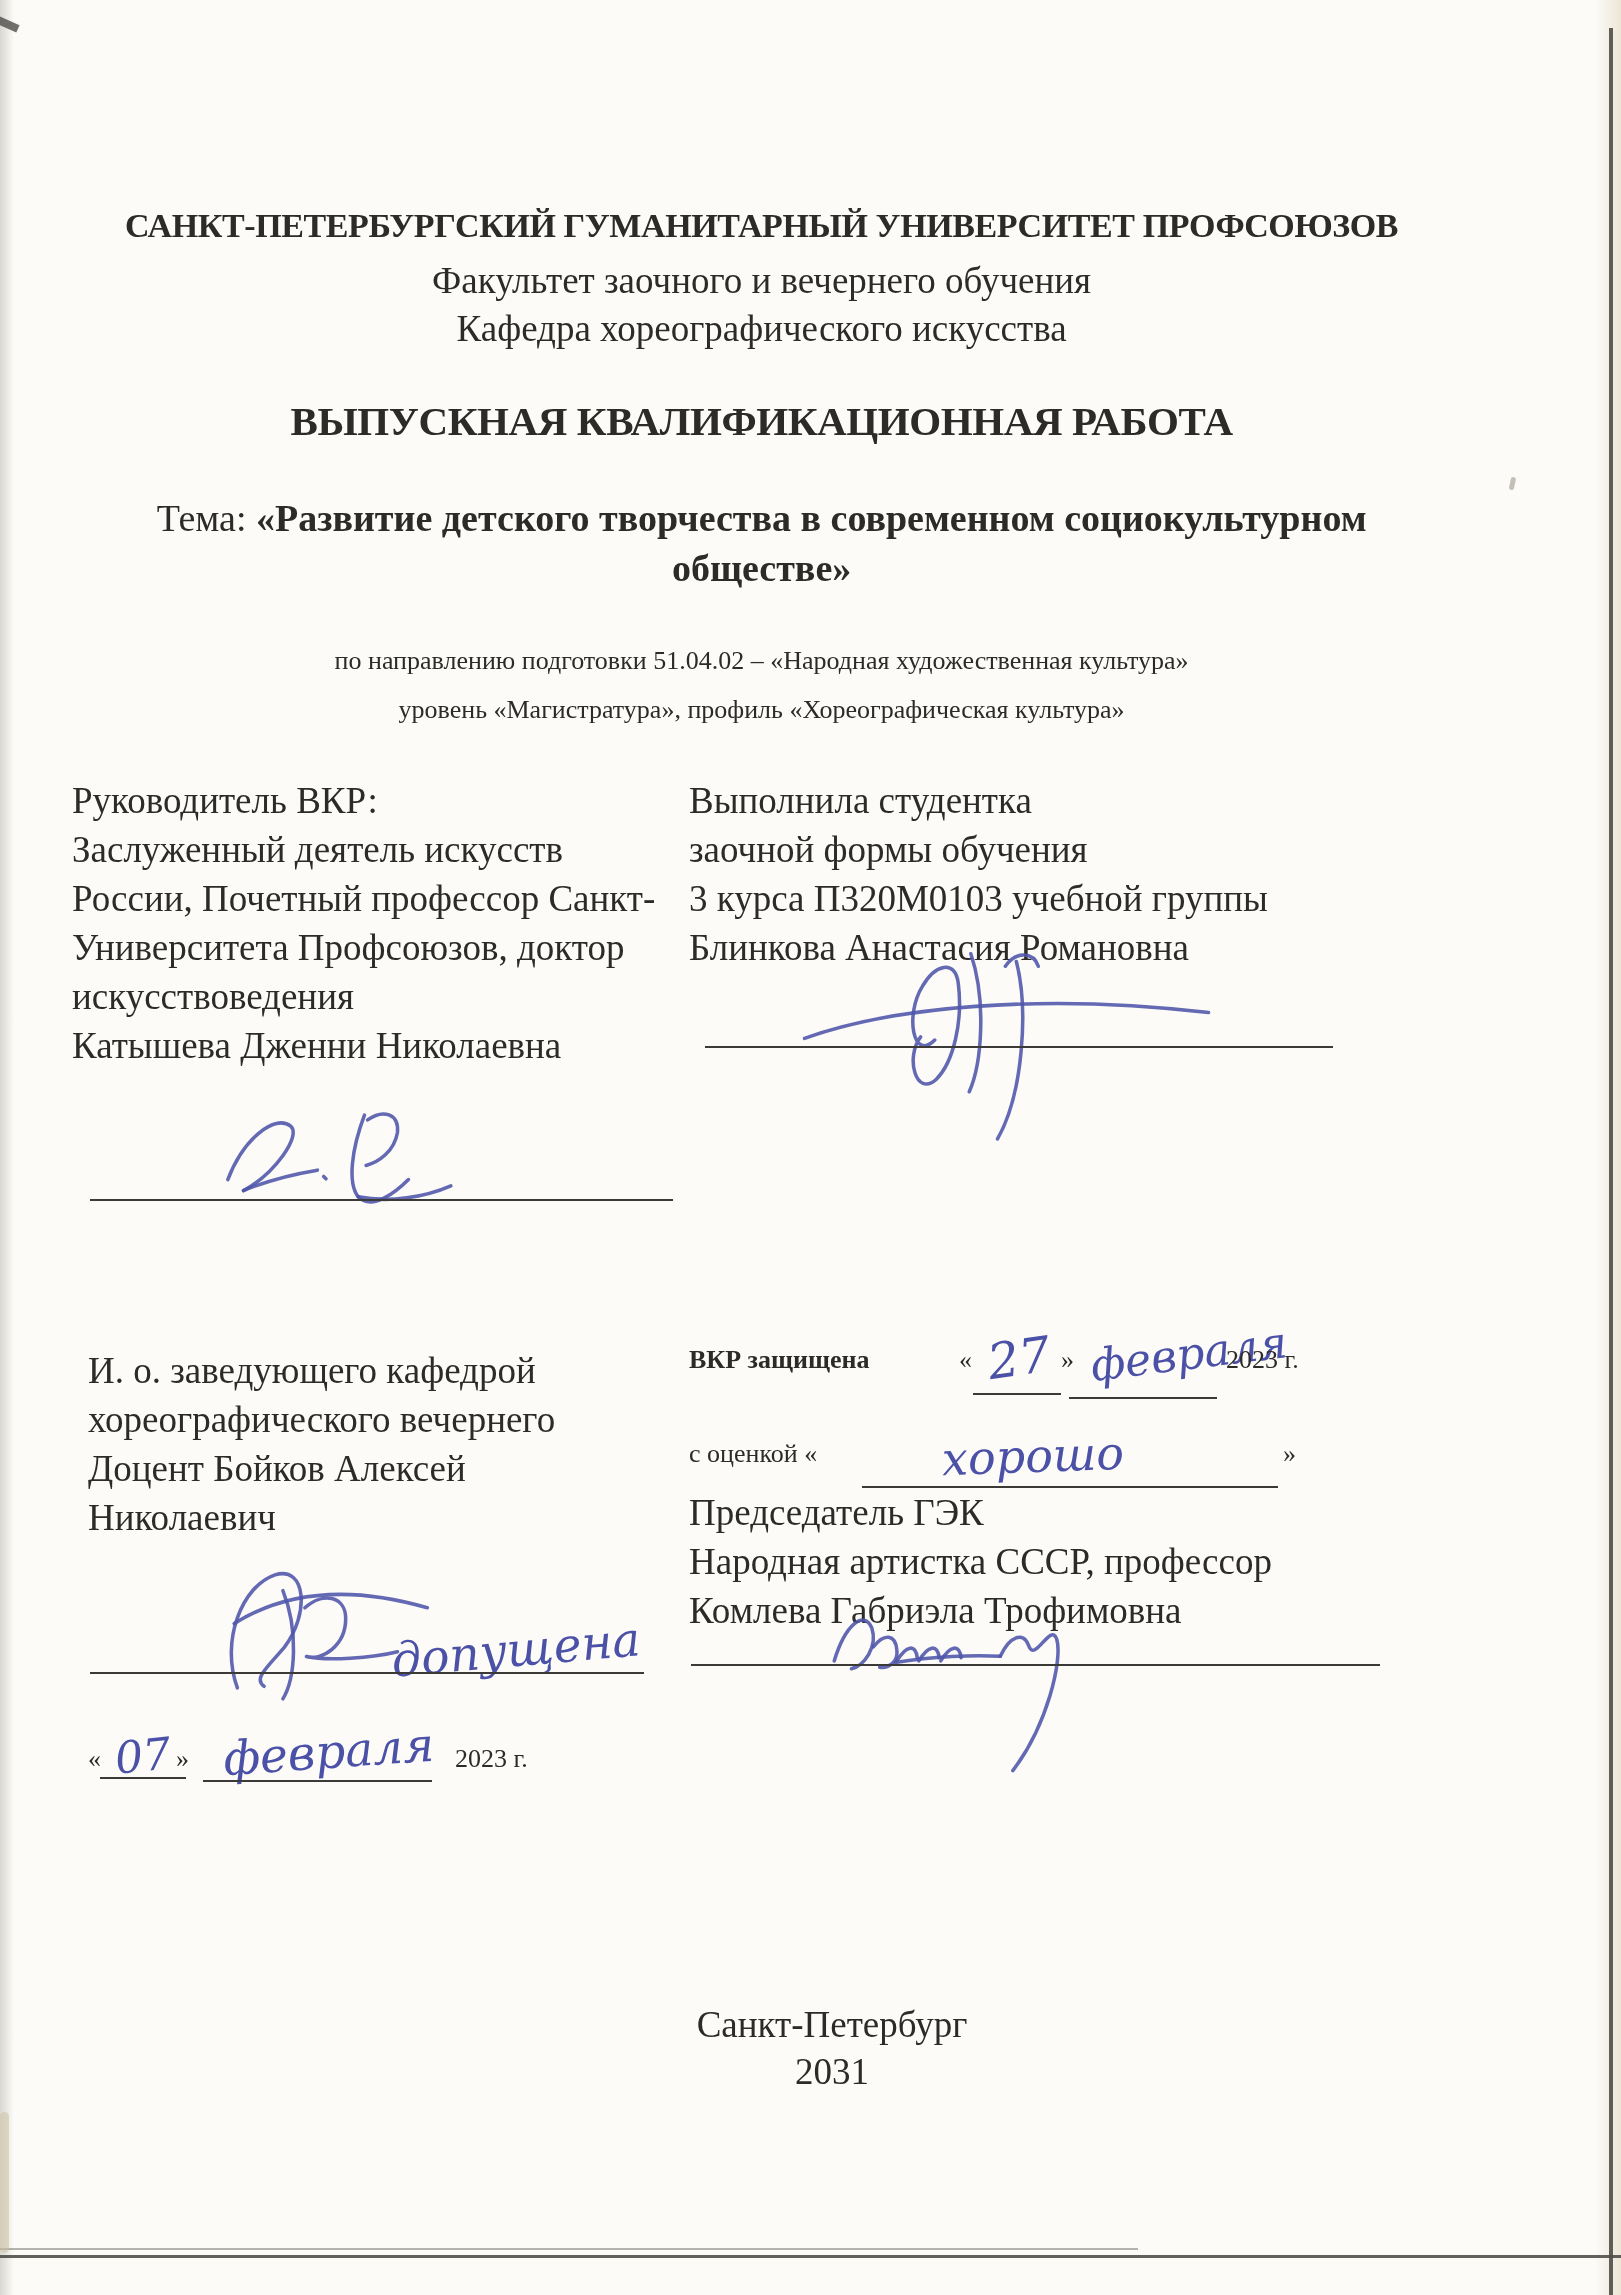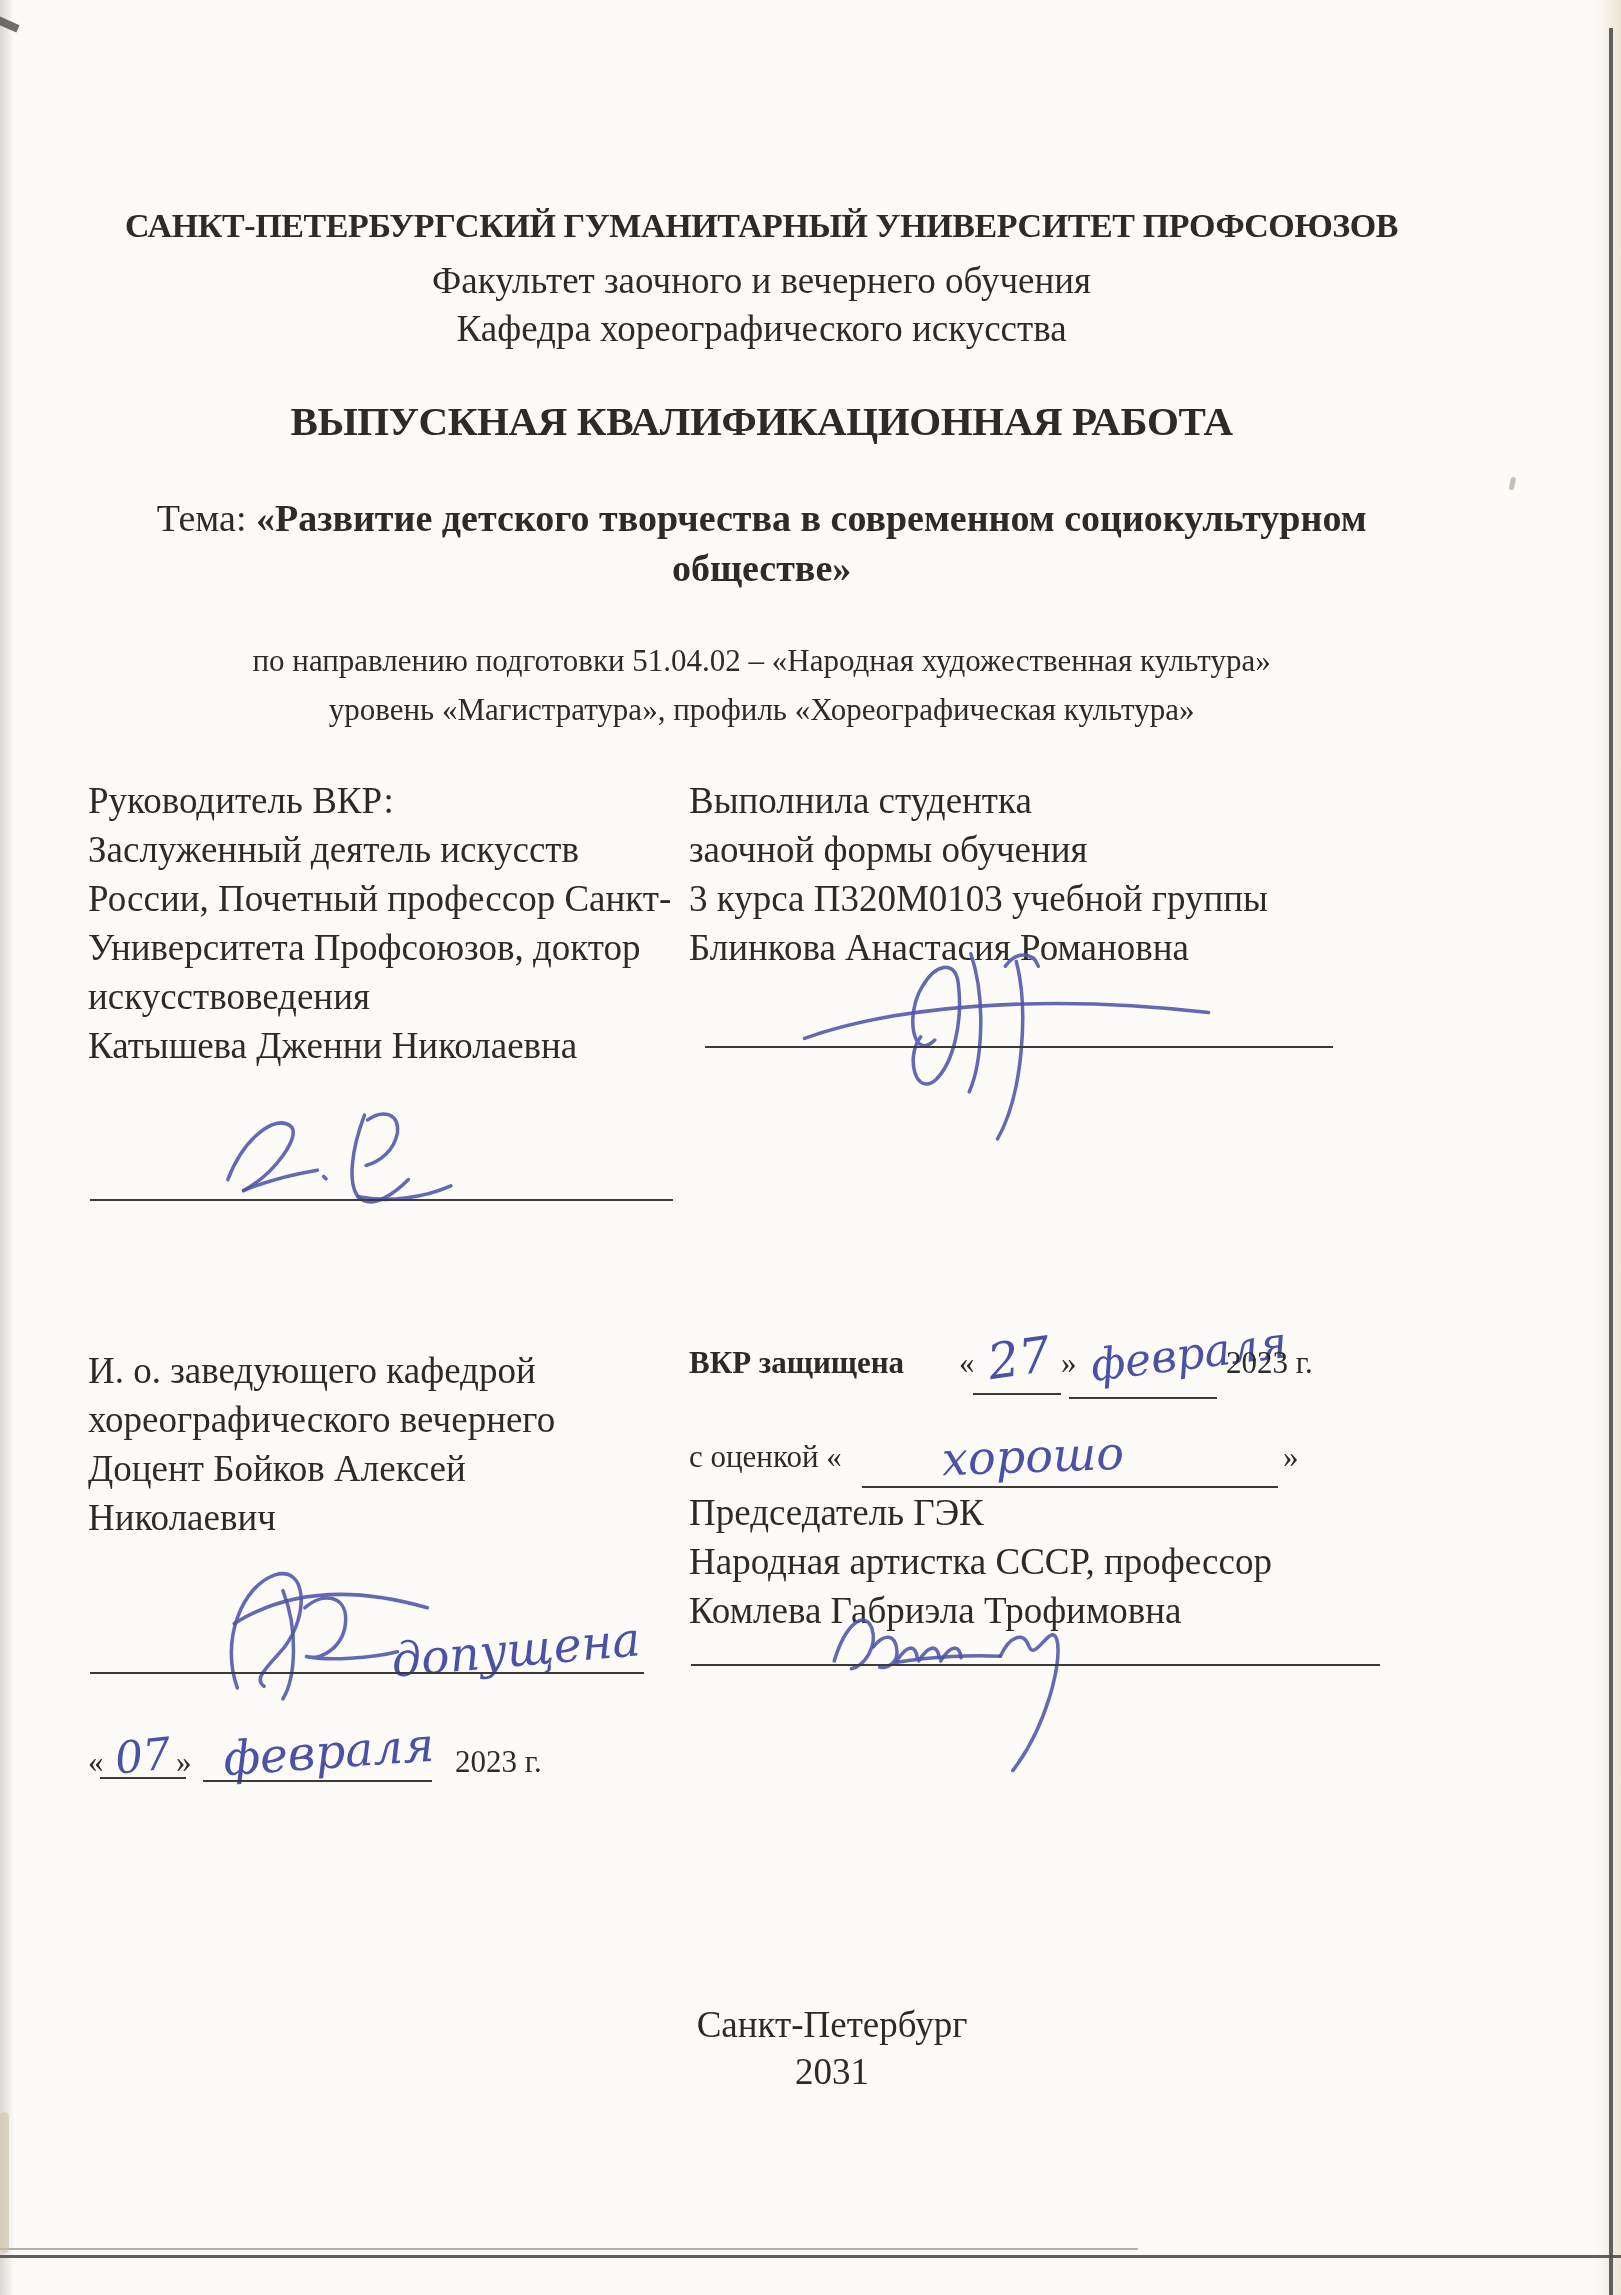--- a/index.html
+++ b/index.html
@@ -9,21 +9,21 @@
   .c div{white-space:nowrap;}
   .t{position:absolute;white-space:nowrap;text-align:center;}
   .b{font-weight:bold;}
   .blk{position:absolute;font-size:37px;line-height:49px;}
   .hw{position:absolute;font-family:"DejaVu Serif",serif;font-style:italic;
       color:#4b51a6;white-space:nowrap;}
   .ul{position:absolute;height:2.4px;background:#3b3a37;}
   .sig{position:absolute;}
   .sig path{fill:none;stroke:#4e54aa;stroke-width:4.5;stroke-linecap:round;
             stroke-linejoin:round;opacity:.88;}
-  .fs47{font-size:37px;} .fs48{font-size:31px;}
+  .fs47{font-size:37px;} .fs48{font-size:26px;}
   
   .edge-left{position:absolute;left:0;top:0;width:14px;height:100%;
     background:linear-gradient(to right,#d9d7d2,rgba(250,249,246,0));}
   .edge-right{position:absolute;right:0;top:0;width:27px;height:100%;
     background:linear-gradient(to left,#e9e1cf,rgba(250,249,246,0));opacity:.85;}
   .edge-rline{position:absolute;left:1609px;top:28px;width:3.9px;height:2267px;
     background:#45443f;opacity:.85;}
   .edge-b1{position:absolute;left:0;top:2255px;width:1622px;height:3.1px;
     background:#514f49;opacity:.9;}
   .edge-b2{position:absolute;left:0;top:2248px;width:1138px;height:2.4px;
@@ -58,21 +58,21 @@
   <div class="c" style="top:493px;font-size:38px;line-height:50px;">
     <div><span>Тема:</span>&nbsp;<span class="b">«Развитие детского творчества в современном социокультурном</span></div>
     <div class="b">обществе»</div>
   </div>
 
   <div class="c fs48" style="top:636px;line-height:49px;">
     <div>по направлению подготовки 51.04.02 – «Народная художественная культура»</div>
     <div>уровень «Магистратура», профиль «Хореографическая культура»</div>
   </div>
 
-  <div class="blk" style="left:88px;top:776px;">
+  <div class="blk" style="left:72px;top:776px;">
     <div>Руководитель ВКР:</div>
     <div>Заслуженный деятель искусств</div>
     <div>России, Почетный профессор Санкт-</div>
     <div>Университета Профсоюзов, доктор</div>
     <div>искусствоведения</div>
     <div>Катышева Дженни Николаевна</div>
   </div>
 
   <div class="blk" style="left:689px;top:776px;">
     <div>Выполнила студентка</div>

